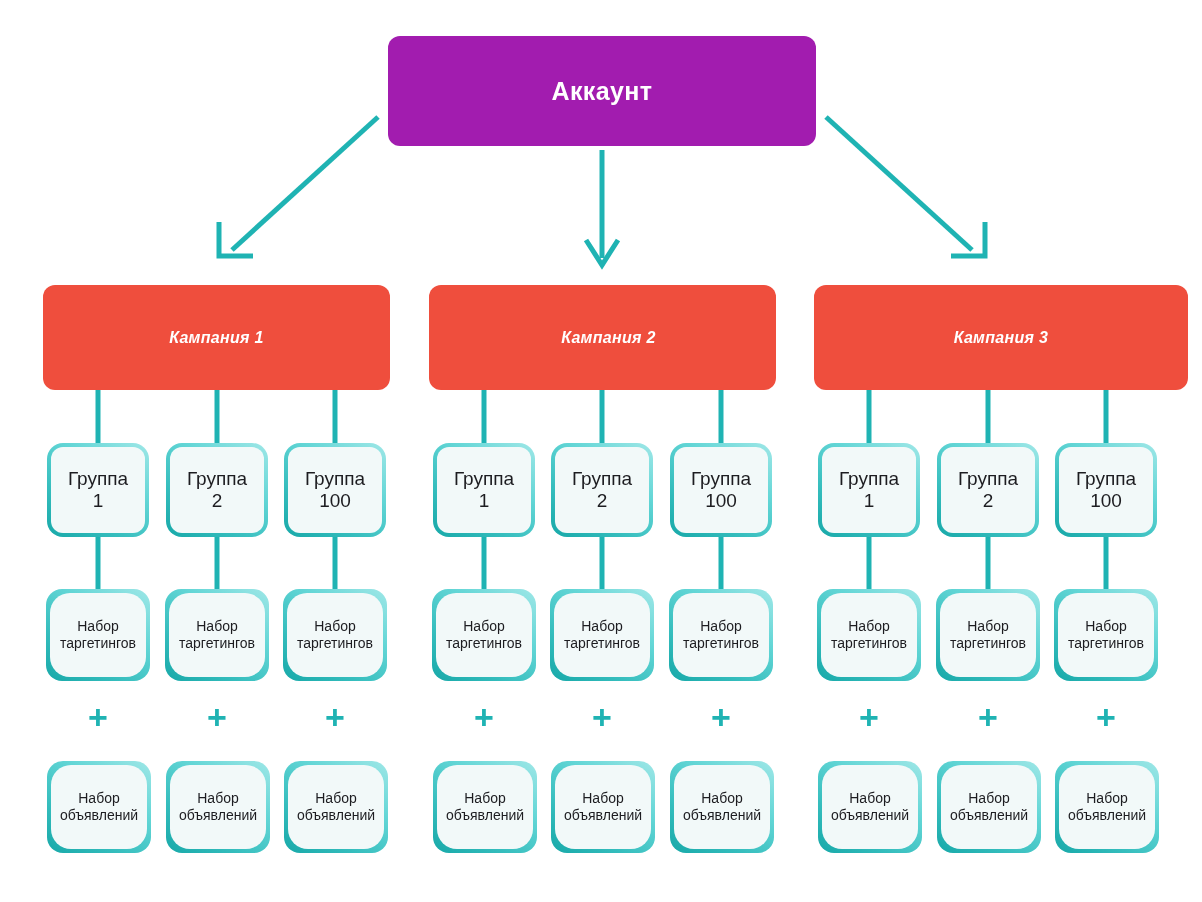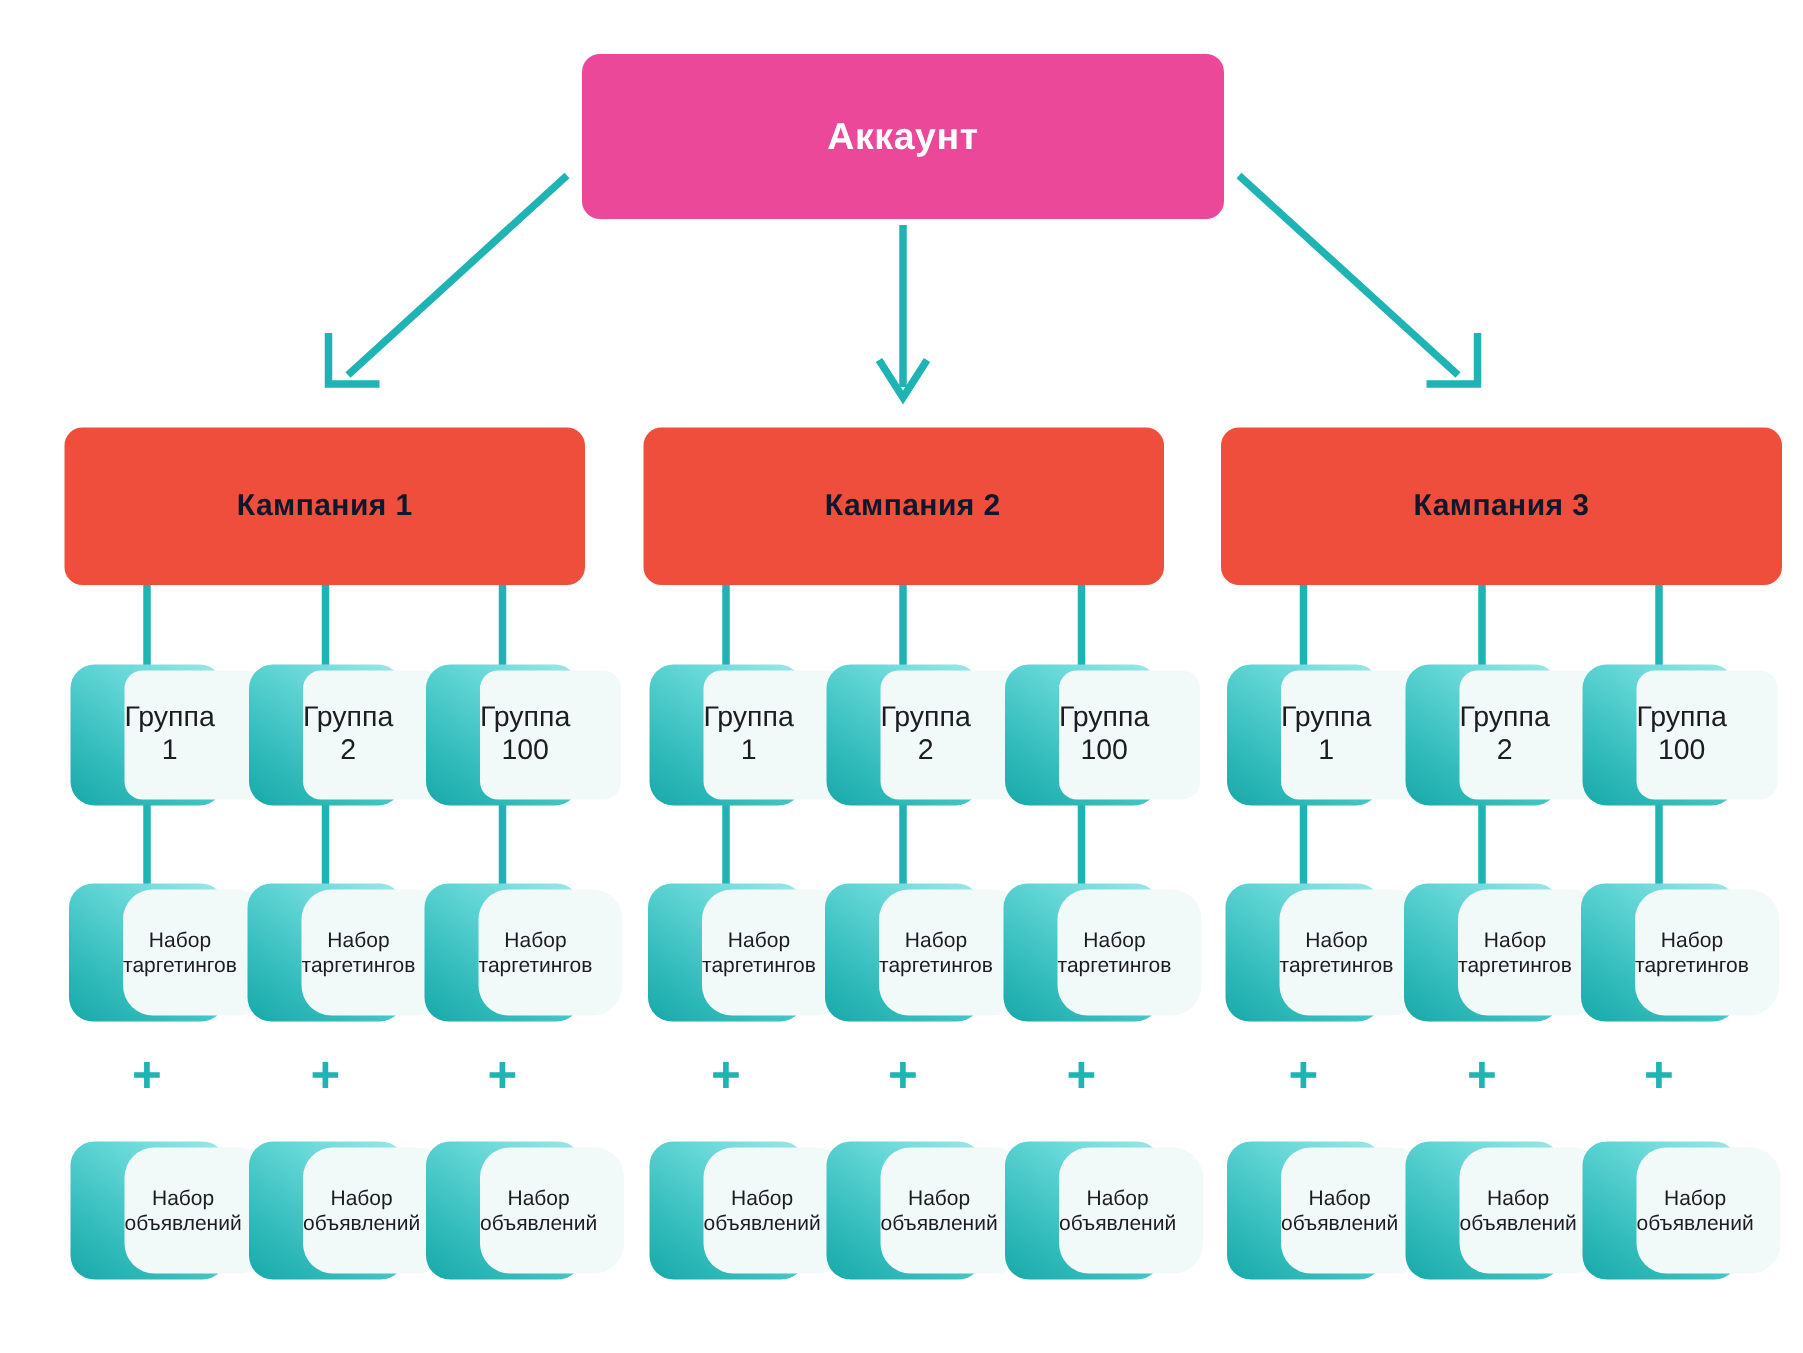--- a/index.html
+++ b/index.html
@@ -29,64 +29,65 @@
     height: 902px;
     pointer-events: none;
   }
 
   
   .node-root {
     position: absolute;
     display: flex;
     align-items: center;
     justify-content: center;
-    background: #ec4899;
+    background: #a21caf;
     border-radius: 12px;
     color: #ffffff;
     font-size: 25px;
     font-weight: bold;
     letter-spacing: 0.4px;
     box-sizing: border-box;
   }
 
   
   .node-campaign {
     position: absolute;
     display: flex;
     align-items: center;
     justify-content: center;
     background: #ef4e3d;
     border-radius: 12px;
-    color: #0f172a;
-    font-size: 20px;
+    color: #ffffff;
+    font-size: 16px;
     font-weight: bold;
     letter-spacing: 0.3px;
     box-sizing: border-box;
+    font-style: italic;
   }
 
   
   .card {
     position: absolute;
     box-sizing: border-box;
     border-radius: 16px;
     padding: 4px;
     background-image: linear-gradient(215deg, #9fe7e7 0%, #63d6d6 35%, #35bdbd 70%, #17a8a8 100%);
   }
   .card > .card-inner {
     width: 100%;
     height: 100%;
     box-sizing: border-box;
     border-radius: 12px;
     background: #f2f9f9;
     display: flex;
     align-items: center;
+    justify-content: center;
     text-align: center;
     color: #1d1d21;
     line-height: 1.18;
-    margin-left: 32px;
   }
   .card.group > .card-inner {
     font-size: 19px;
   }
   .card.targeting > .card-inner,
   .card.adset > .card-inner {
     font-size: 14px;
     border-radius: 20px;
   }
   .card-inner span { display: block; }

